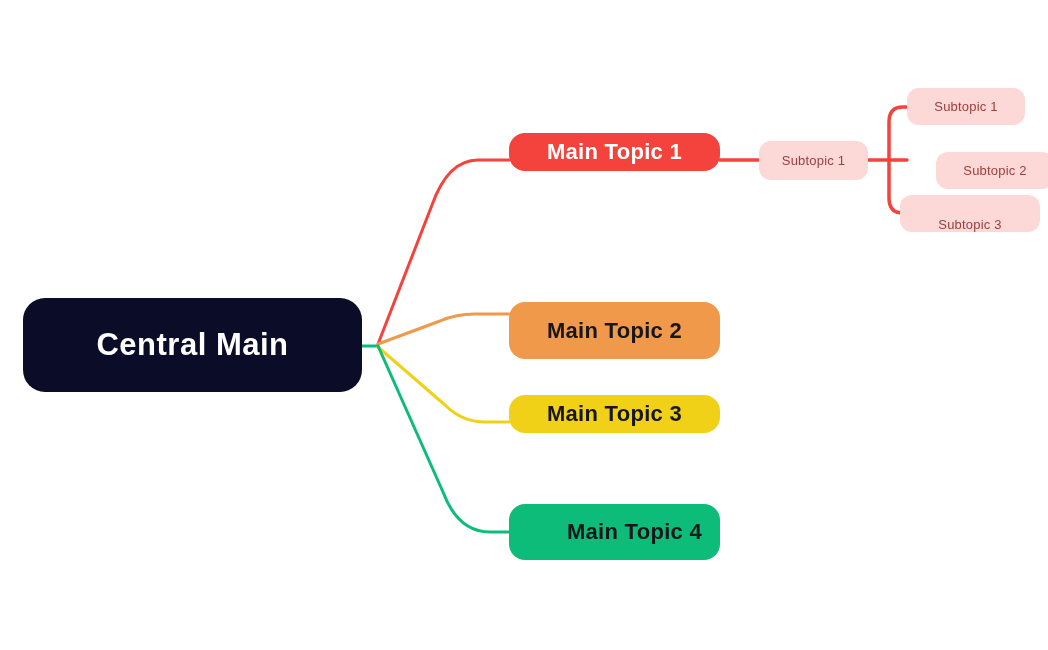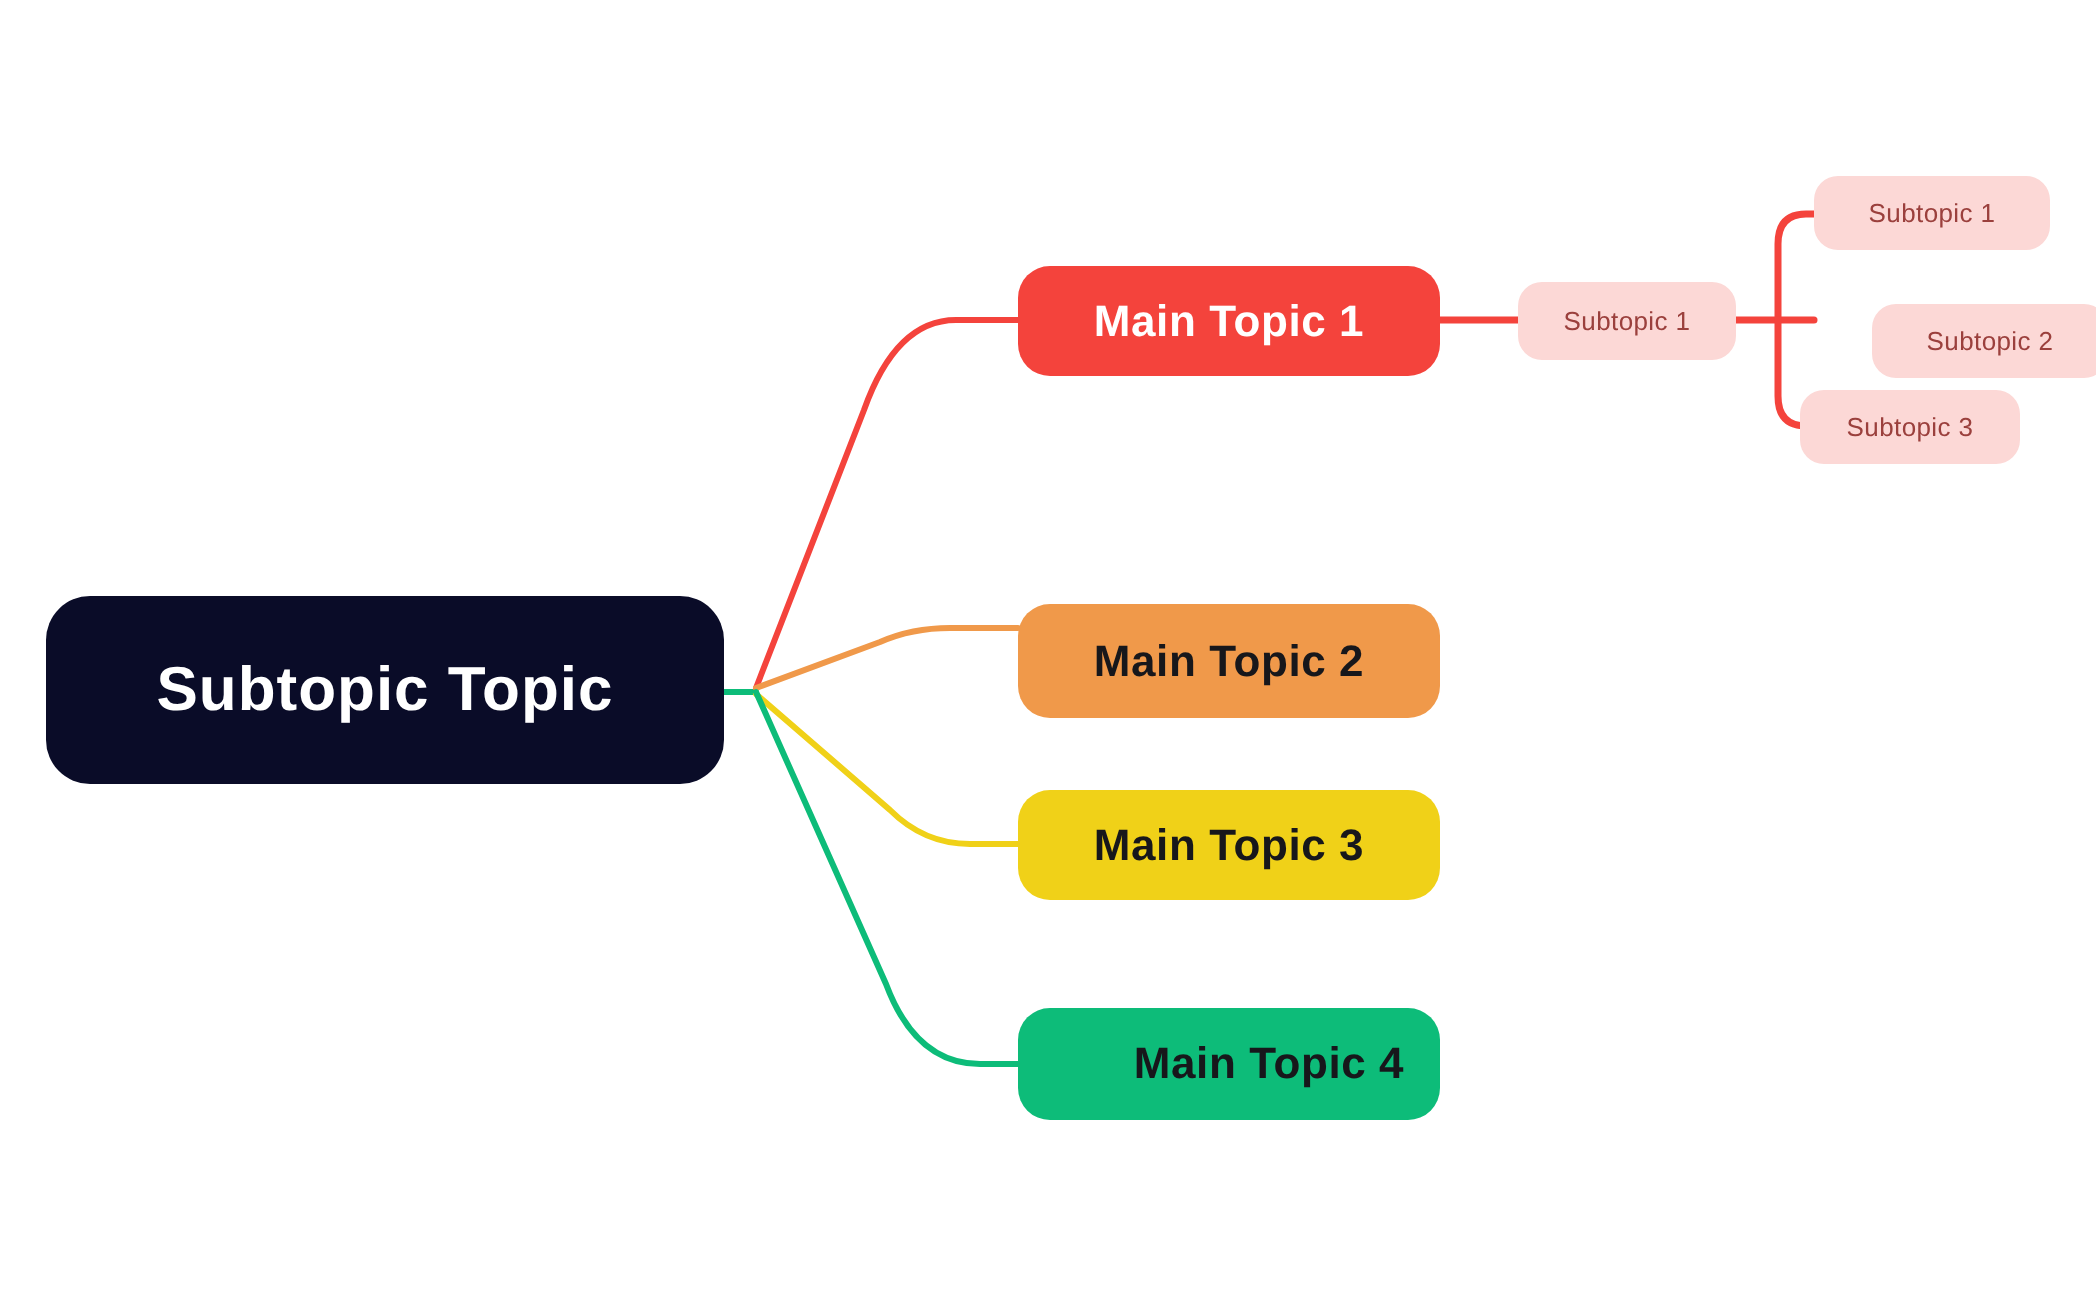--- a/index.html
+++ b/index.html
@@ -42,21 +42,21 @@
     width: 339px; height: 94px;
     background: var(--central-bg, #0a0c28);
     color: var(--central-text, #ffffff);
     border-radius: 22px;
     font-size: 31px;
     font-weight: bold;
     letter-spacing: 0.5px;
   }
   .node-main {
     left: 509px;
-    width: 211px; height: 55px;
+    width: 211px; height: 38px;
     border-radius: 16px;
     font-size: 22px;
     font-weight: bold;
     letter-spacing: 0.3px;
   }
   .node-mt1 { top: 133px; background: var(--red, #f4433c); color: #ffffff; }
   .node-mt2 { top: 286px; height: 57px; background: var(--orange, #f0994a); color: var(--dark-text, #17171b); margin-top: 16px; }
   .node-mt3 { top: 395px; background: var(--yellow, #f0d118); color: var(--dark-text, #17171b); align-items: center; }
   .node-mt4 { top: 504px; height: 56px; background: var(--green, #0dbc79); color: var(--dark-text, #17171b); padding-left: 40px; }
 
@@ -64,21 +64,21 @@
     background: var(--pink, #fcd8d6);
     color: var(--subtopic-text, #9b403d);
     border-radius: 12px;
     font-size: 13px;
     font-weight: normal;
     letter-spacing: 0.2px;
   }
   .node-subparent { left: 759px; top: 141px; width: 109px; height: 39px; }
   .node-s1 { left: 907px; top: 88px;  width: 118px; height: 37px; }
   .node-s2 { left: 907px; top: 152px; width: 118px; height: 37px; margin-left: 29px; }
-  .node-s3 { left: 900px; top: 195px; width: 110px; height: 37px; }
+  .node-s3 { left: 900px; top: 195px; width: 140px; height: 37px; align-items: flex-end; }
 </style>
 </head>
 <body>
 
 <div class="canvas">
 
   <svg class="edges" viewBox="0 0 1048 650">
 
     <path class="edge-green" d="M362,346 L378,346"></path>
     <path class="edge-red" d="M378,344 L432,205 Q448,160 478,160 L509,160"></path>
@@ -87,21 +87,21 @@
     <path class="edge-green" d="M378,346 L443,492 Q458,532 490,532 L509,532"></path>
 
     <path class="edge-red-sub" d="M720,160 L759,160"></path>
 
     <path class="edge-red-sub" d="M868,160 L907,160"></path>
     <path class="edge-red-sub" d="M889,160 L889,122 Q889,107 903,107 L907,107"></path>
     <path class="edge-red-sub" d="M889,160 L889,198 Q889,213 903,213 L907,213"></path>
   </svg>
 
   <div class="node node-central">
-    <span>Subtopic Topic</span>
+    <span>Central Main</span>
   </div>
 
   <div class="node node-main node-mt1">
     <span>Main Topic 1</span>
   </div>
   <div class="node node-main node-mt2">
     <span>Main Topic 2</span>
   </div>
   <div class="node node-main node-mt3">
     <span>Main Topic 3</span>

